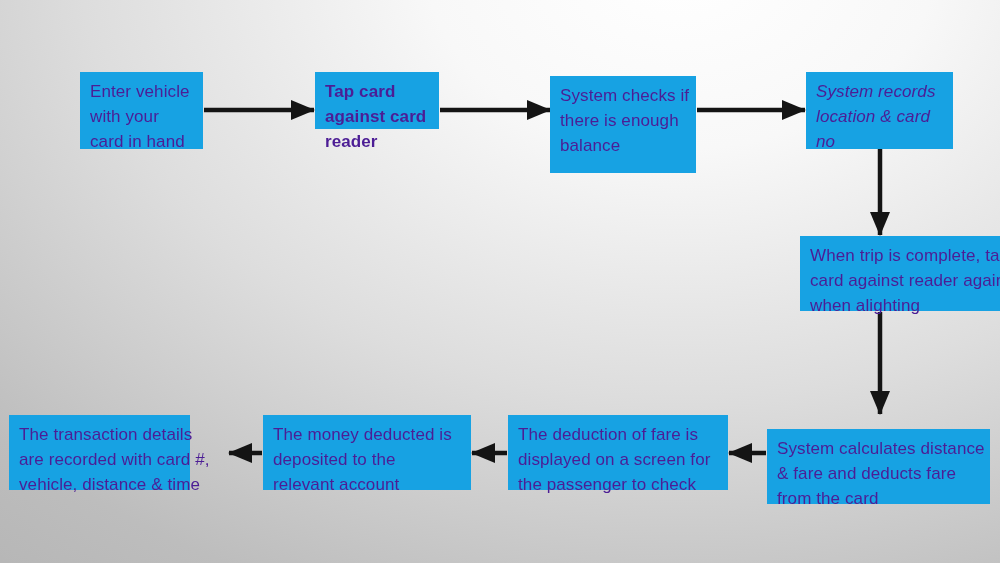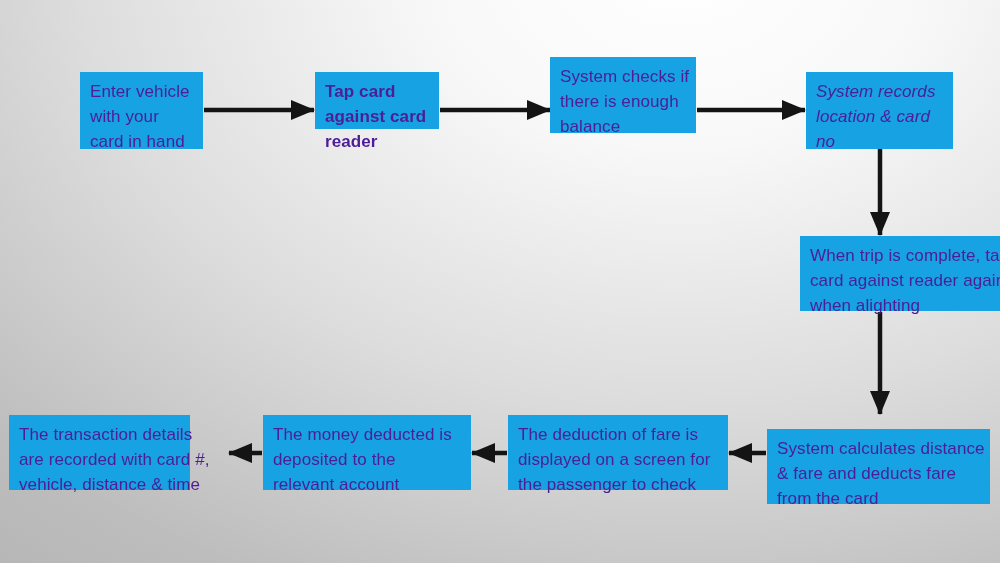--- a/index.html
+++ b/index.html
@@ -38,21 +38,21 @@
     font-size: 17px;
     line-height: 25px;
     font-weight: 300;
     white-space: pre;
     padding: 7px 6px 6px 10px;
     box-sizing: border-box;
     letter-spacing: 0.1px;
   }
   .n1 { left: 80px;  top: 72px;  width: 123px; height: 77px; }
   .n2 { left: 315px; top: 72px;  width: 124px; height: 57px; font-weight: bold; }
-  .n3 { left: 550px; top: 57px;  width: 146px; height: 76px; }
+  .n3 { left: 550px; top: 76px;  width: 146px; height: 97px; }
   .n4 { left: 806px; top: 72px;  width: 147px; height: 77px; font-style: italic; }
   .n5 { left: 768px; top: 236px; width: 221px; height: 75px; margin-left: 32px; }
   .n6 { left: 767px; top: 429px; width: 223px; height: 75px; }
   .n7 { left: 508px; top: 415px; width: 220px; height: 75px; }
   .n8 { left: 263px; top: 415px; width: 208px; height: 75px; }
   .n9 { left: 9px;   top: 415px; width: 181px; height: 75px; }
 </style>
 </head>
 <body>
 

